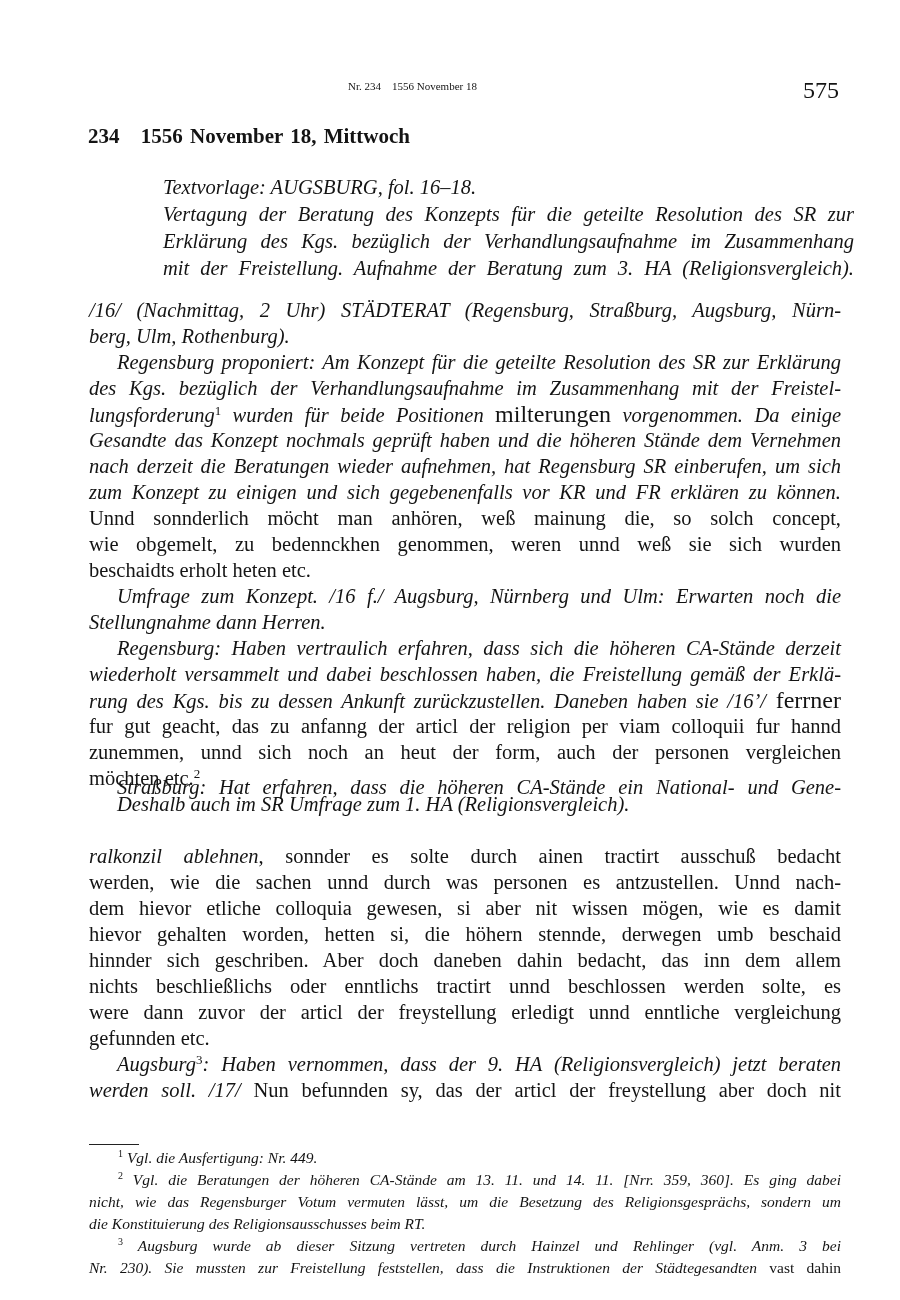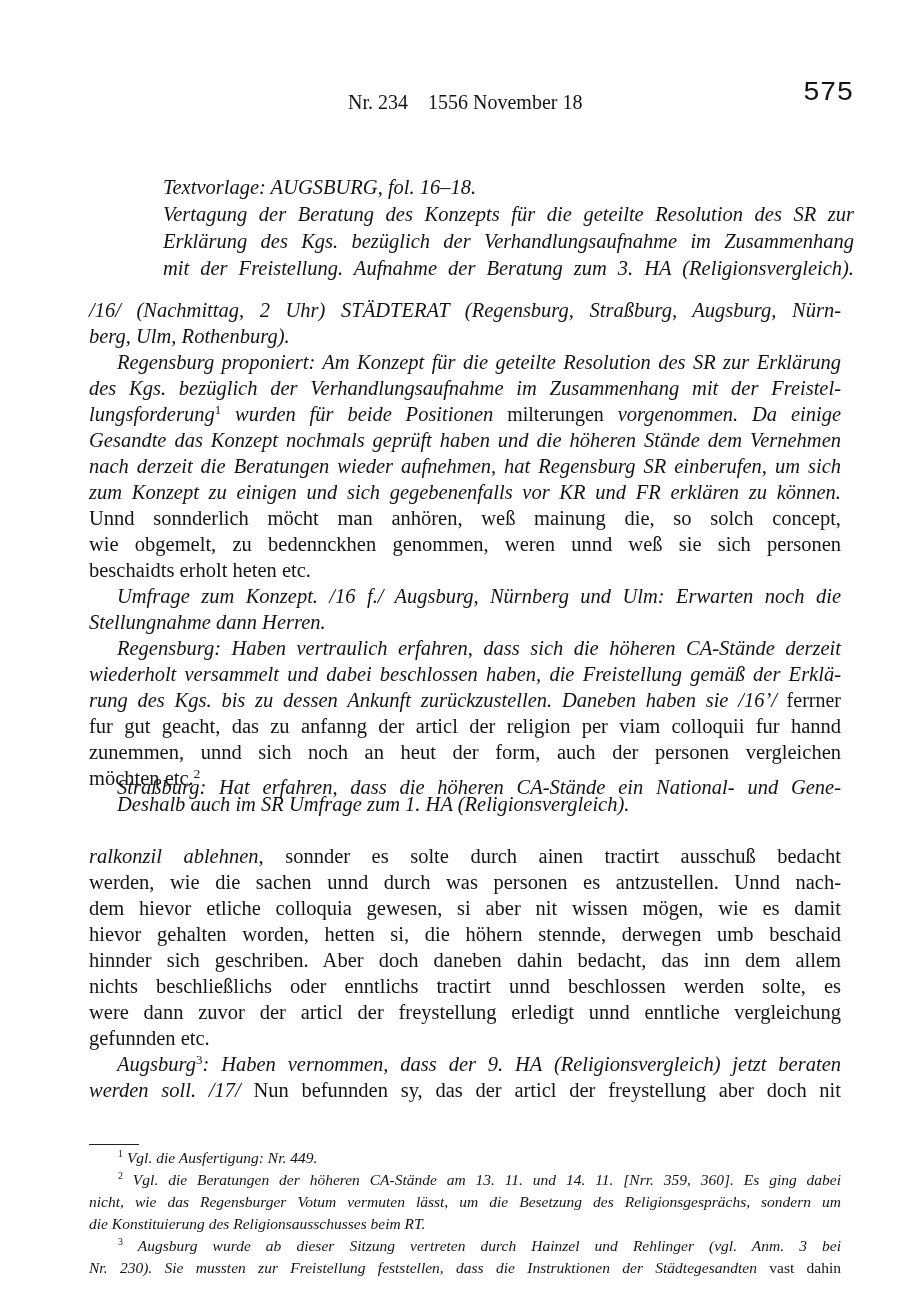--- a/index.html
+++ b/index.html
@@ -1,67 +1,71 @@
 <!DOCTYPE html>
 <html><head>
 <meta charset="utf-8">
 <style>
   html, body { margin: 0; padding: 0; background: #ffffff; }
   body { width: 900px; height: 1300px; position: relative; overflow: hidden;
          font-family: "Liberation Serif", "DejaVu Serif", serif; color: #141414; }
   .page { position: absolute; left: 0; top: 0; width: 900px; height: 1300px; }
   .running-head { position: absolute; top: 80px; left: 0; width: 900px; height: 24px; }
-  .rh-center { position: absolute; left: 348px; top: 0; font-size: 20px; margin-top: 11px; }
-  .rh-page { position: absolute; left: 803px; top: -3px; font-size: 28px; font-family: Liberation Mono, monospace; }
+  .rh-center { position: absolute; left: 348px; top: 0; font-size: 11px; }
+  .rh-page { position: absolute; left: 803px; top: -3px; font-size: 24px; }
   .doc-title { position: absolute; left: 88px; top: 124px; font-size: 21px; font-weight: bold; word-spacing: 2px; }
   .doc-title .num { margin-right: 14px; }
   .line { position: absolute; left: 89px; width: 752px; font-size: 20.5px; white-space: nowrap;
           line-height: 26px; height: 26px; text-align: justify; text-align-last: justify; }
   .line.last { text-align-last: left; }
   .line.indent { left: 117px; width: 724px; }
   .regest { left: 150px; width: 691px; margin-left: 13px; }
   .i { font-style: italic; }
   sup { font-size: 13px; vertical-align: 7px; line-height: 0; }
   .fn-rule { position: absolute; left: 89px; top: 1144px; width: 50px; border-top: 1px solid #222; }
   .fn { position: absolute; left: 89px; width: 752px; font-size: 15.5px; font-style: italic; white-space: nowrap;
         line-height: 22px; height: 22px; text-align: justify; text-align-last: justify; }
   .fn.last { text-align-last: left; }
   .fn.indent { left: 118px; width: 723px; }
   .fn sup { font-size: 10px; vertical-align: 6px; font-style: normal; }
-  .up { font-style: normal; font-size: 20px; }
+  .up { font-style: normal; font-size: 24px; }
 </style>
 </head>
 <body>
 
 <div class="page">
 
   <div class="running-head">
     <span class="rh-center" style="white-space:pre">Nr. 234    1556 November 18</span>
     <span class="rh-page">575</span>
   </div>
 
+  <div class="doc-title">
+    <span class="num">234</span>
+    <span>1556 November 18, Mittwoch</span>
+  </div>
 
   <div>
     <div class="line regest last i" style="top:174px">Textvorlage: AUGSBURG, fol. 16–18.</div>
     <div class="line regest i" style="top:201px">Vertagung der Beratung des Konzepts für die geteilte Resolution des SR zur</div>
     <div class="line regest i" style="top:228px">Erklärung des Kgs. bezüglich der Verhandlungsaufnahme im Zusammenhang</div>
     <div class="line regest i" style="top:255px">mit der Freistellung. Aufnahme der Beratung zum 3. HA (Religionsvergleich).</div>
   </div>
 
   <div>
     <div class="line i" style="top:297px">/16/ (Nachmittag, 2 Uhr) STÄDTERAT (Regensburg, Straßburg, Augsburg, Nürn-</div>
     <div class="line i last" style="top:323px">berg, Ulm, Rothenburg).</div>
     <div class="line i indent" style="top:349px">Regensburg proponiert: Am Konzept für die geteilte Resolution des SR zur Erklärung</div>
     <div class="line i" style="top:375px">des Kgs. bezüglich der Verhandlungsaufnahme im Zusammenhang mit der Freistel-</div>
     <div class="line i" style="top:401px"><span>lungsforderung</span><sup class="up" style="font-size:13px">1</sup><span> wurden für beide Positionen </span><span class="up">milterungen</span><span> vorgenommen. Da einige</span></div>
     <div class="line i" style="top:427px">Gesandte das Konzept nochmals geprüft haben und die höheren Stände dem Vernehmen</div>
     <div class="line i" style="top:453px">nach derzeit die Beratungen wieder aufnehmen, hat Regensburg SR einberufen, um sich</div>
     <div class="line i" style="top:479px">zum Konzept zu einigen und sich gegebenenfalls vor KR und FR erklären zu können.</div>
     <div class="line" style="top:505px">Unnd sonnderlich möcht man anhören, weß mainung die, so solch concept,</div>
-    <div class="line" style="top:531px">wie obgemelt, zu bedennckhen genommen, weren unnd weß sie sich personen</div>
+    <div class="line" style="top:531px">wie obgemelt, zu bedennckhen genommen, weren unnd weß sie sich wurden</div>
     <div class="line last" style="top:557px">beschaidts erholt heten etc.</div>
     <div class="line i indent" style="top:583px">Umfrage zum Konzept. /16 f./ Augsburg, Nürnberg und Ulm: Erwarten noch die</div>
     <div class="line i last" style="top:609px">Stellungnahme dann Herren.</div>
     <div class="line i indent" style="top:635px">Regensburg: Haben vertraulich erfahren, dass sich die höheren CA-Stände derzeit</div>
     <div class="line i" style="top:661px">wiederholt versammelt und dabei beschlossen haben, die Freistellung gemäß der Erklä-</div>
     <div class="line i" style="top:687px"><span>rung des Kgs. bis zu dessen Ankunft zurückzustellen. Daneben haben sie /16’/</span><span class="up"> ferrner</span></div>
     <div class="line" style="top:713px">fur gut geacht, das zu anfanng der articl der religion per viam colloquii fur hannd</div>
     <div class="line" style="top:739px">zunemmen, unnd sich noch an heut der form, auch der personen vergleichen</div>
     <div class="line last" style="top:765px"><span>möchten etc.</span><sup>2</sup></div>
     <div class="line i indent last" style="top:791px">Deshalb auch im SR Umfrage zum 1. HA (Religionsvergleich).</div>

